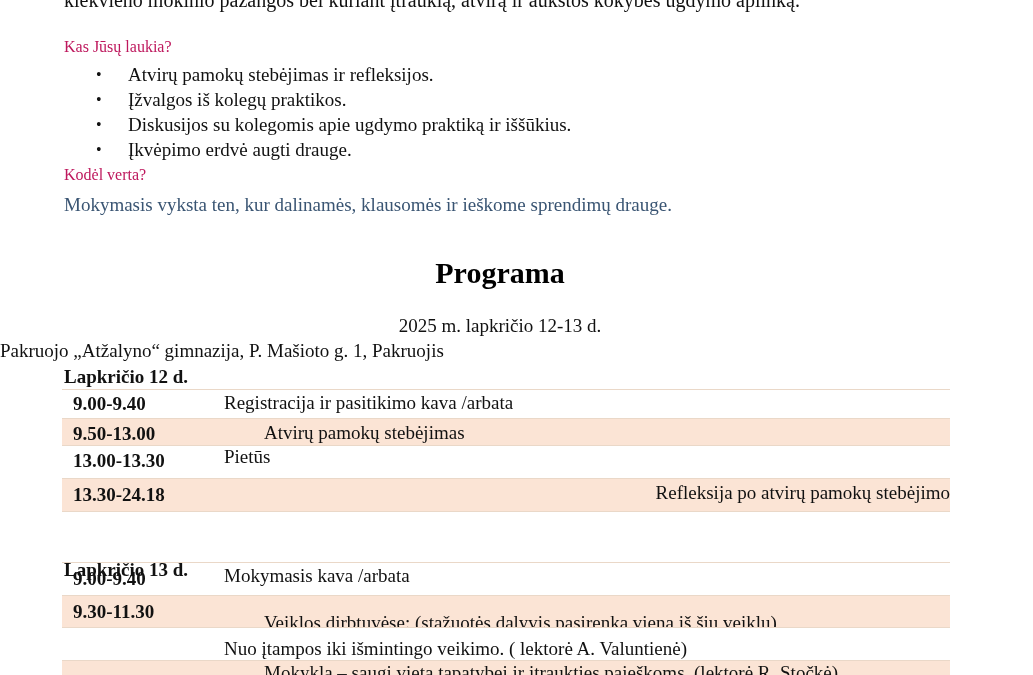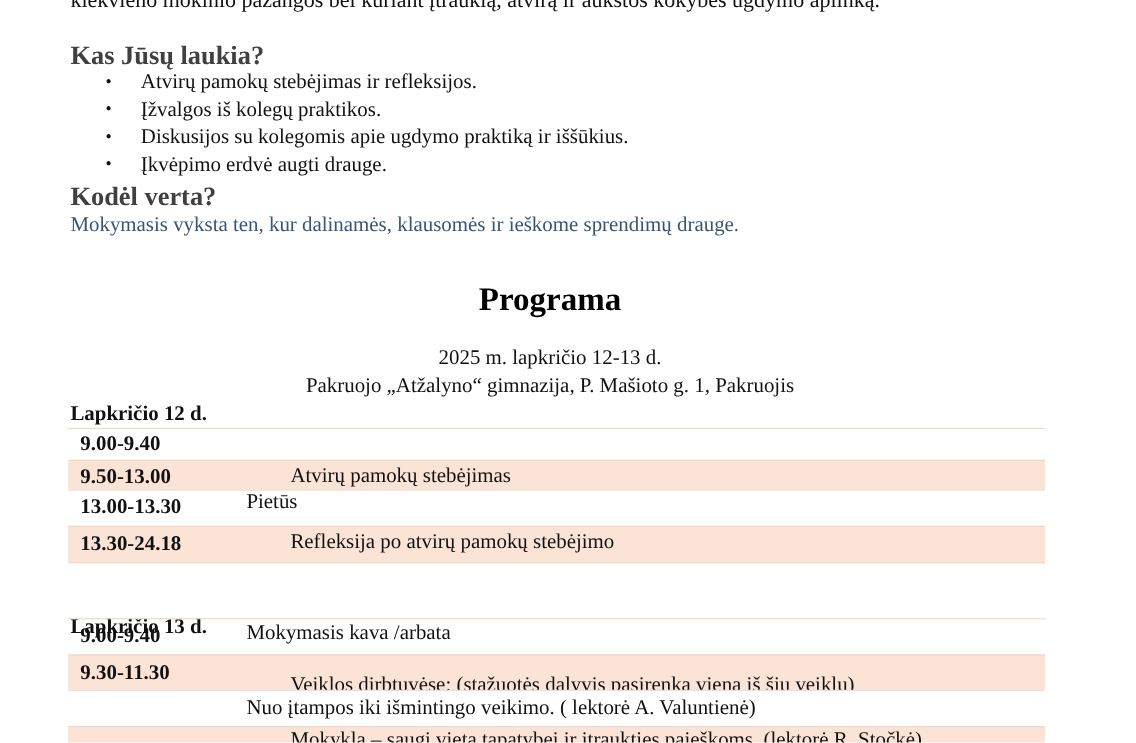--- a/index.html
+++ b/index.html
@@ -3,30 +3,30 @@
 <meta charset="utf-8">
 <style>
   html, body { margin: 0; padding: 0; }
   body {
     width: 1033px; height: 675px; overflow: hidden; background: #ffffff;
     font-family: "Liberation Serif", "DejaVu Serif", serif; color: #111;
     position: relative;
   }
   .abs { position: absolute; }
   .intro-cut { left: 64px; top: -12px; font-size: 20px; line-height: 24px; white-space: nowrap; color: #111; }
-  .heading-blue { font-weight: bold; font-size: 24px; color: #404040; }
+  .heading-blue { font-weight: normal; font-size: 16px; color: #be185d; }
   .h-kas { left: 64px; top: 38px; }
   ul.benefits { left: 64px; top: 62px; margin: 0; padding: 0; list-style: none; }
   ul.benefits li { position: relative; padding-left: 64px; font-size: 19px; line-height: 25px; color: #111; }
   ul.benefits li .bullet { position: absolute; left: 32px; top: 0; font-size: 16px; }
   .h-kodel { left: 64px; top: 166px; }
   .why-text { left: 64px; top: 194px; font-size: 19px; color: #3a5573; white-space: nowrap; }
   .prog-title { left: 0; width: 1000px; top: 256px; text-align: center; font-weight: bold; font-size: 30px; color: #000; }
   .prog-date { left: 0; width: 1000px; top: 315px; text-align: center; font-size: 19px; }
-  .prog-place { left: 0; width: 1000px; top: 340px; text-align: center; font-size: 19px; white-space: nowrap; }
+  .prog-place { left: 0; width: 1000px; top: 340px; font-size: 19px; white-space: nowrap; }
   .day-label { left: 64px; font-weight: bold; font-size: 19px; color: #111; }
   .day1 { top: 366px; }
   .day2 { top: 539px; margin-top: 20px; }
   .sched { left: 62px; width: 888px; }
   .sched-1 { top: 389px; }
   .sched-2 { top: 562px; }
   .row { display: flex; border-top: 1px solid #ead8c8; box-sizing: border-box; }
   .row.last { border-bottom: 1px solid #ead8c8; }
   .row.shaded { background: #fbe4d5; gap: 40px; }
   .row .time { width: 162px; padding-left: 11px; box-sizing: border-box; font-weight: bold; font-size: 19px; }
@@ -50,46 +50,47 @@
 <div class="abs why-text">Mokymasis vyksta ten, kur dalinamės, klausomės ir ieškome sprendimų drauge.</div>
 
 <div class="abs prog-title">Programa</div>
 <div class="abs prog-date">2025 m. lapkričio  12-13 d.</div>
 <div class="abs prog-place">Pakruojo „Atžalyno“  gimnazija, P. Mašioto g. 1, Pakruojis</div>
 
 <div class="abs day-label day1">Lapkričio 12 d.</div>
 <div class="abs sched sched-1">
   <div class="row" style="height:29px;">
     <div class="time" style="padding-top:3px;">9.00-9.40</div>
+    <div class="act" style="padding-top:2px;">Registracija ir pasitikimo kava /arbata</div>
   </div>
   <div class="row shaded" style="height:27px;">
     <div class="time" style="padding-top:4px;">9.50-13.00</div>
     <div class="act" style="padding-top:3px;">Atvirų pamokų stebėjimas</div>
   </div>
   <div class="row" style="height:33px;">
     <div class="time" style="padding-top:4px;">13.00-13.30</div>
     <div class="act" style="padding-top:0px;">Pietūs</div>
   </div>
   <div class="row shaded last" style="height:34px;">
     <div class="time" style="padding-top:5px;">13.30-24.18</div>
-    <div class="act" style="padding-top:3px;">Refleksija po atvirų pamokų stebėjimo</div>
+    <div class="act" style="padding-top:3px;text-align:right;">Refleksija po atvirų pamokų stebėjimo</div>
   </div>
 </div>
 
 <div class="abs day-label day2">Lapkričio 13 d.</div>
 <div class="abs sched sched-2">
   <div class="row" style="height:33px;">
     <div class="time" style="padding-top:5px;">9.00-9.40</div>
     <div class="act" style="padding-top:2px;">Mokymasis kava /arbata</div>
   </div>
   <div class="row shaded" style="height:32px;">
     <div class="time" style="padding-top:5px;">9.30-11.30</div>
     <div class="act" style="padding-top:16px;">Veiklos dirbtuvėse: (stažuotės dalyvis pasirenka vieną iš šių veiklų)</div>
   </div>
-  <div class="row" style="height:33px;">
+  <div class="row" style="height:33px;align-items:flex-end;">
     <div class="time"></div>
     <div class="act" style="padding-top:5px;">Nuo įtampos iki išmintingo veikimo. ( lektorė A. Valuntienė)</div>
   </div>
   <div class="row shaded" style="height:33px;">
     <div class="time"></div>
     <div class="act" style="padding-top:1px;">Mokykla – saugi vieta tapatybei ir įtraukties paieškoms. (lektorė R. Stočkė)</div>
   </div>
 </div>
 
 </body></html>

